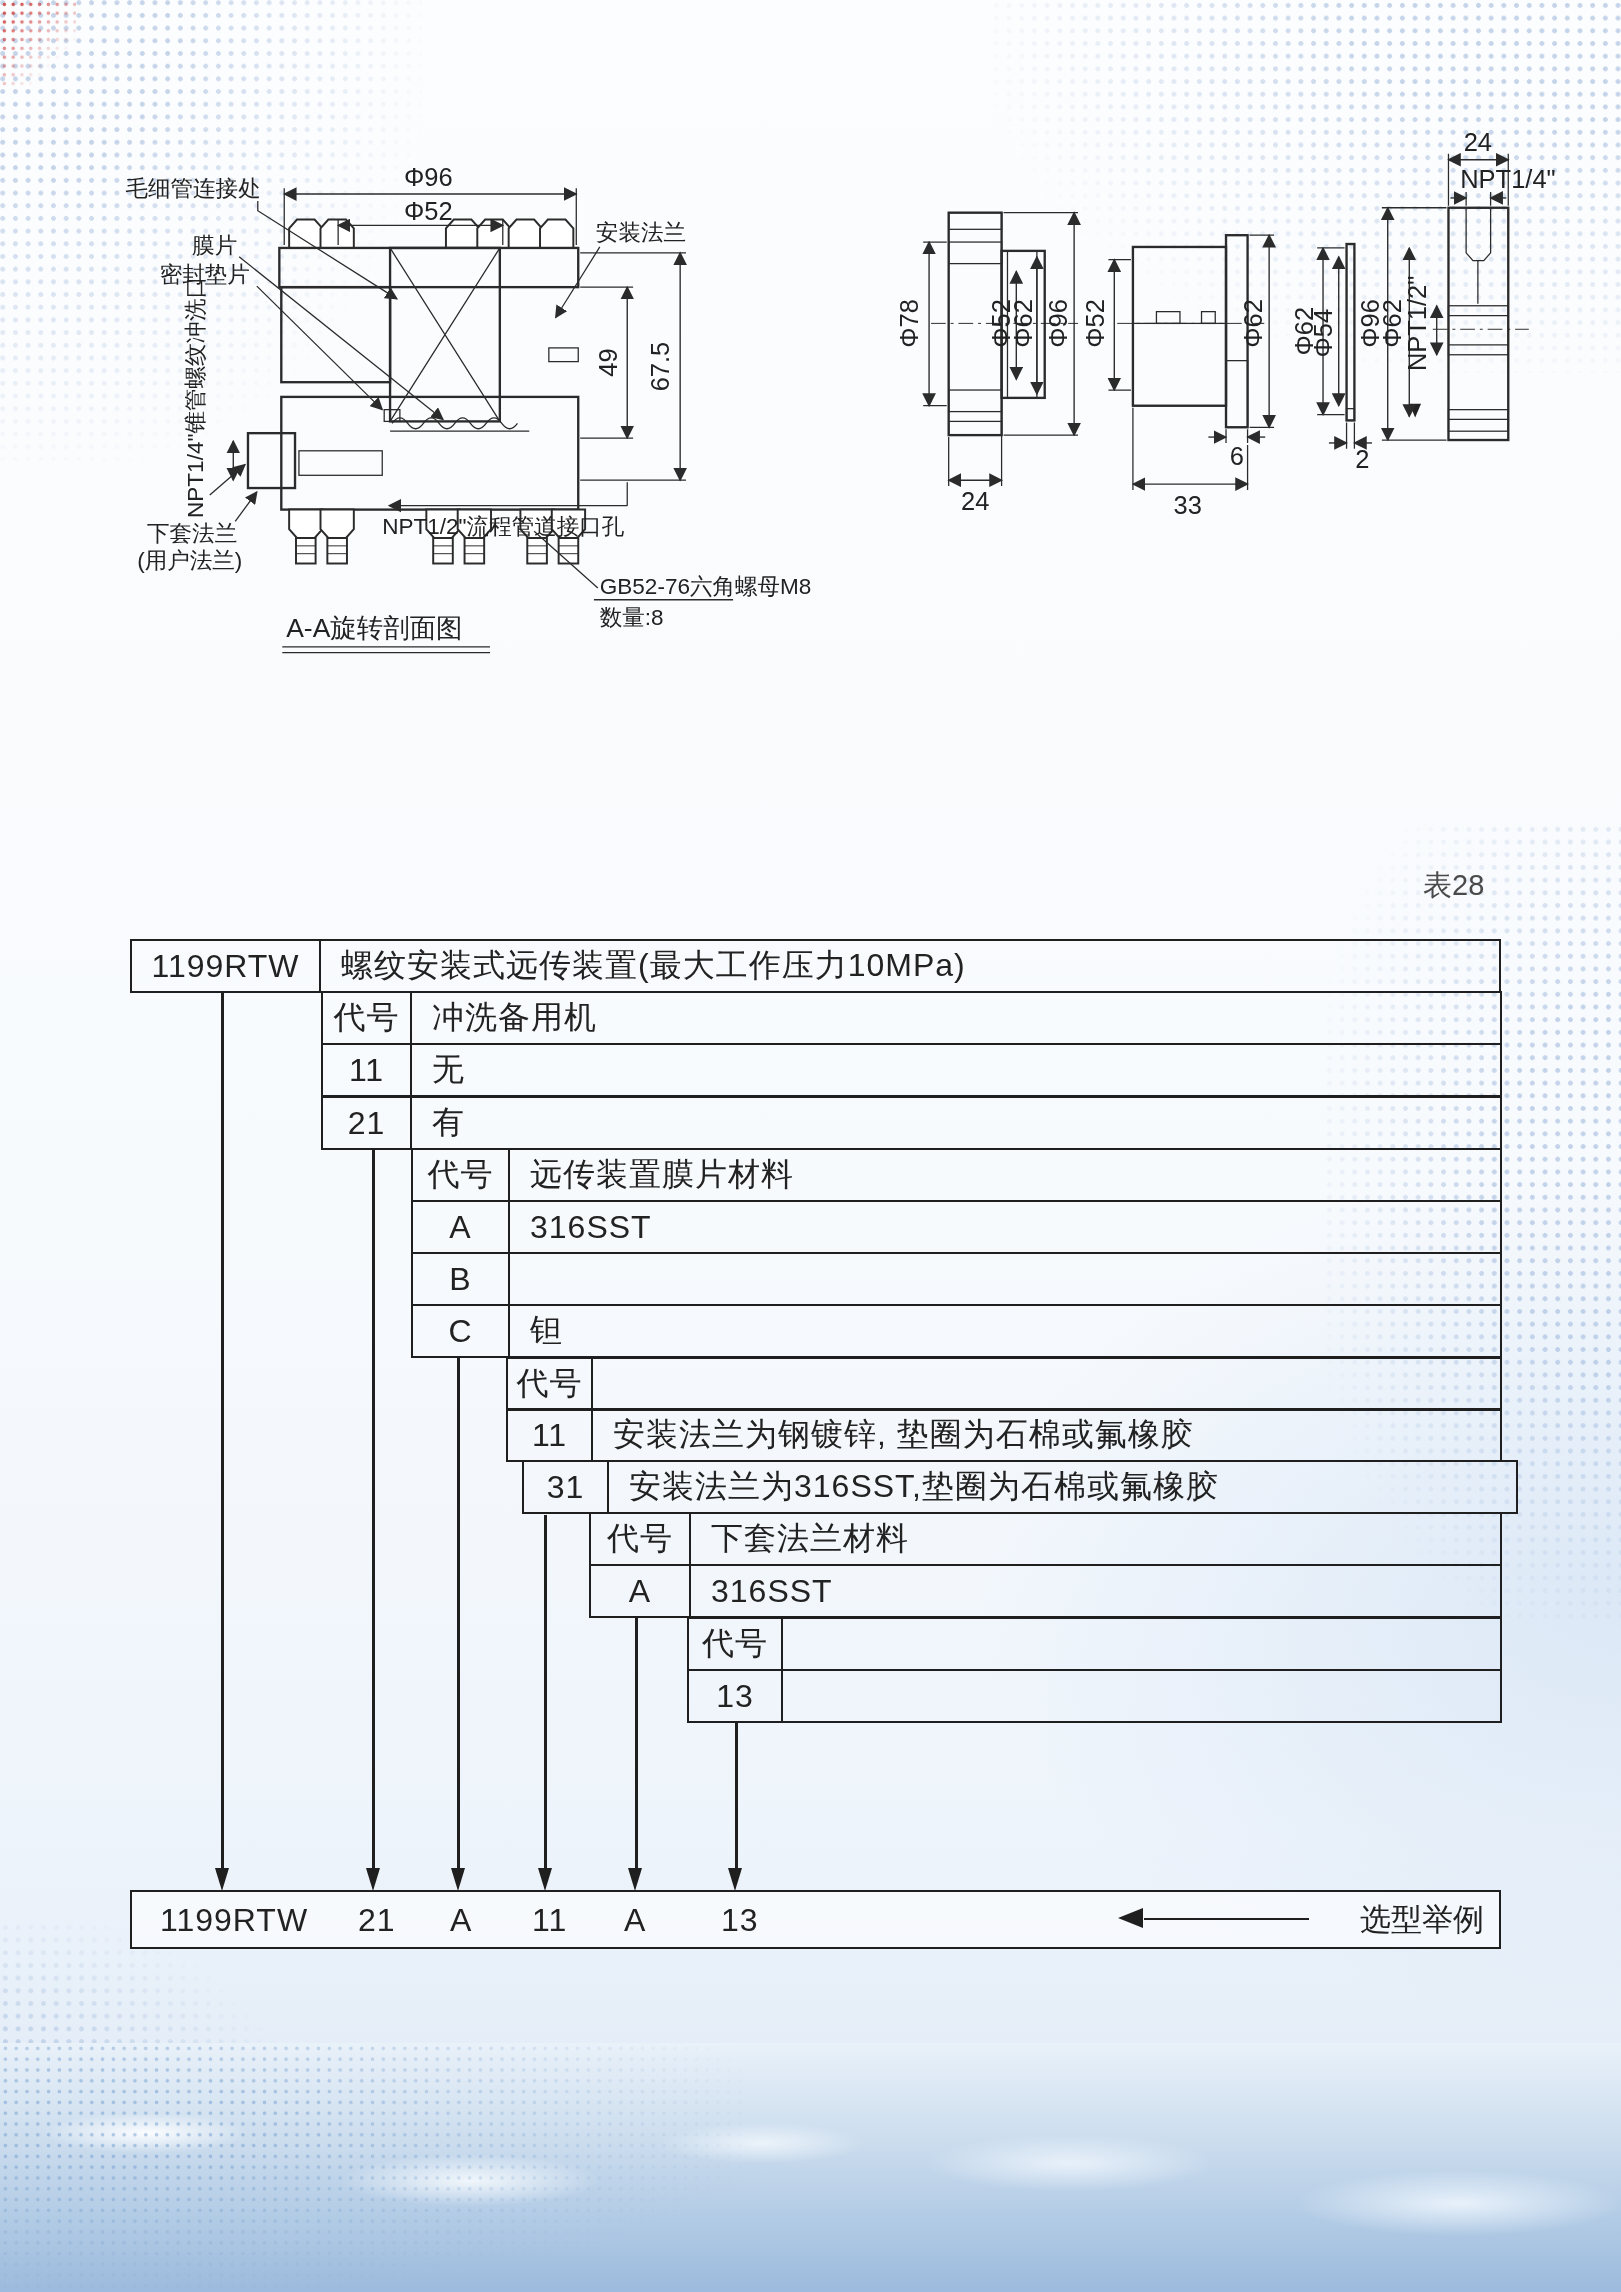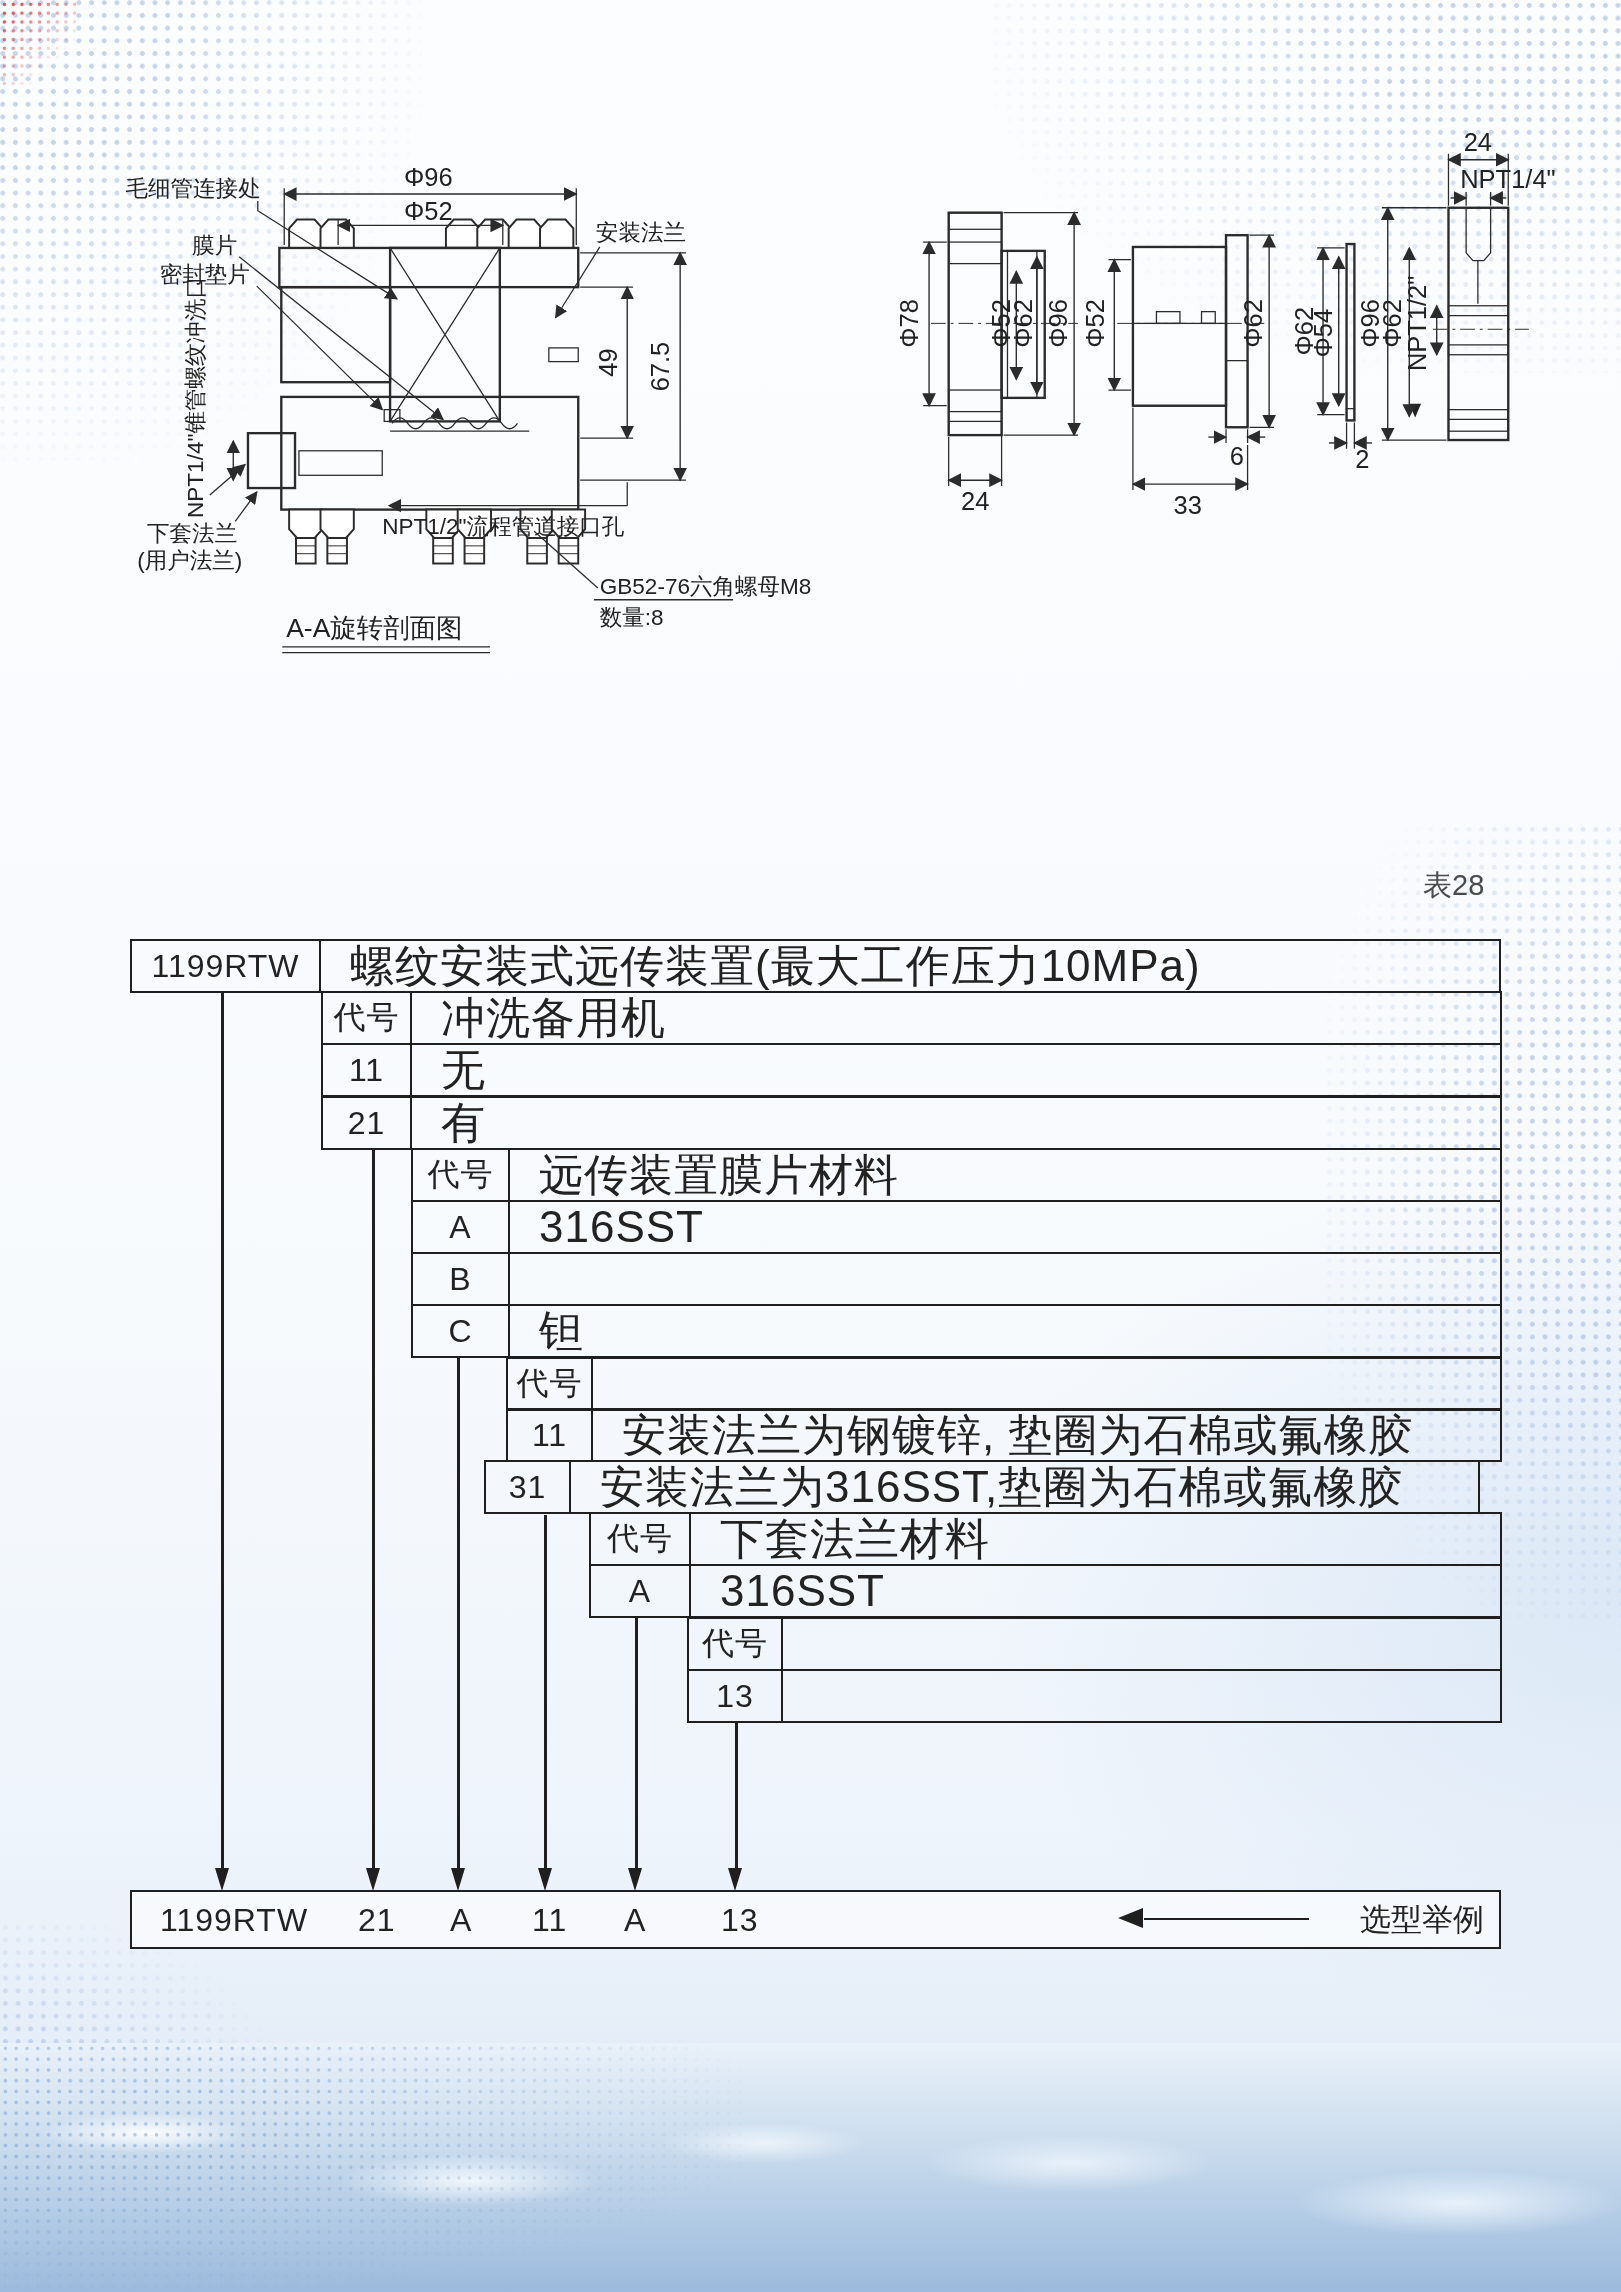--- a/index.html
+++ b/index.html
@@ -39,21 +39,21 @@
     -webkit-mask-image:radial-gradient(ellipse at 12% 30%,#000 20%,transparent 75%);
     mask-image:radial-gradient(ellipse at 12% 30%,#000 20%,transparent 75%);}
   #caption{position:absolute;left:50%;top:698px;transform:translateX(-50%);
     font-size:35px;color:#3c3c3c;white-space:nowrap;letter-spacing:1px;}
   #section-title{position:absolute;left:125px;top:849px;font-size:55px;font-weight:bold;
     color:#1c3d99;letter-spacing:2px;}
   #table-tag{position:absolute;left:1423px;top:866px;font-size:29px;color:#4a4a4a;}
   .trow{position:absolute;height:54px;border:2.9px solid #1f1f1f;box-sizing:border-box;display:flex;}
   .tcode{border-right:2.9px solid #1f1f1f;height:100%;display:flex;align-items:center;
     justify-content:center;font-size:32px;flex:none;letter-spacing:1px;}
-  .tdesc{flex:1;display:flex;align-items:center;padding-left:29px;font-size:44px;letter-spacing:1px;}
+  .tdesc{flex:1;display:flex;align-items:center;padding-left:20px;font-size:32px;letter-spacing:1px;}
   .stem{position:absolute;width:2.9px;background:#1f1f1f;}
   .ahead{position:absolute;width:0;height:0;border-left:7.8px solid transparent;
     border-right:7.8px solid transparent;border-top:23.5px solid #1f1f1f;}
   #example-box{position:absolute;left:130px;top:1890px;width:1371px;height:59px;
     border:2.9px solid #1f1f1f;box-sizing:border-box;background:rgba(255,255,255,.6);}
   .exv{position:absolute;top:50%;transform:translateY(-50%);font-size:32px;letter-spacing:1px;}
   #ex-line{position:absolute;left:1012px;top:25.5px;width:165px;height:2.9px;background:#1f1f1f;}
   #ex-head{position:absolute;left:986px;top:15.7px;width:0;height:0;border-top:10.8px solid transparent;
     border-bottom:10.8px solid transparent;border-right:25.5px solid #1f1f1f;}
   #ex-label{position:absolute;left:1228px;top:50%;transform:translateY(-50%);font-size:31px;font-family:Liberation Serif, serif;}
@@ -286,21 +286,21 @@
     <div class="tcode" style="width:95px">C</div>
     <div class="tdesc">钽</div>
   </div>
   <div class="trow" style="left:506px;top:1357px;width:996px;">
     <div class="tcode" style="width:83px">代号</div>
   </div>
   <div class="trow" style="left:506px;top:1408px;width:996px;">
     <div class="tcode" style="width:83px">11</div>
     <div class="tdesc">安装法兰为钢镀锌, 垫圈为石棉或氟橡胶</div>
   </div>
-  <div class="trow" style="left:484px;top:1460px;width:996px;">
+  <div class="trow" style="left:522px;top:1460px;width:996px;">
     <div class="tcode" style="width:83px">31</div>
     <div class="tdesc">安装法兰为316SST,垫圈为石棉或氟橡胶</div>
   </div>
   <div class="trow" style="left:589px;top:1512px;width:913px;">
     <div class="tcode" style="width:98px">代号</div>
     <div class="tdesc">下套法兰材料</div>
   </div>
   <div class="trow" style="left:589px;top:1564px;width:913px;">
     <div class="tcode" style="width:98px">A</div>
     <div class="tdesc">316SST</div>

